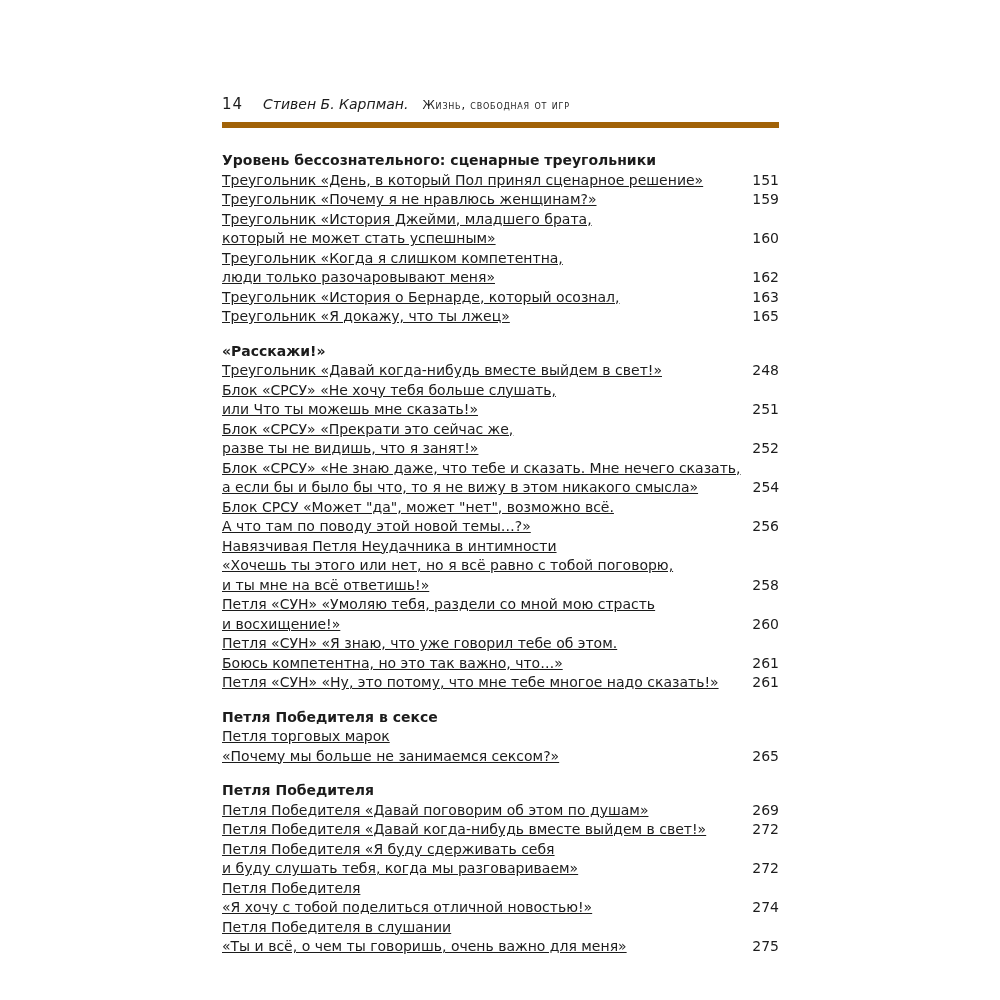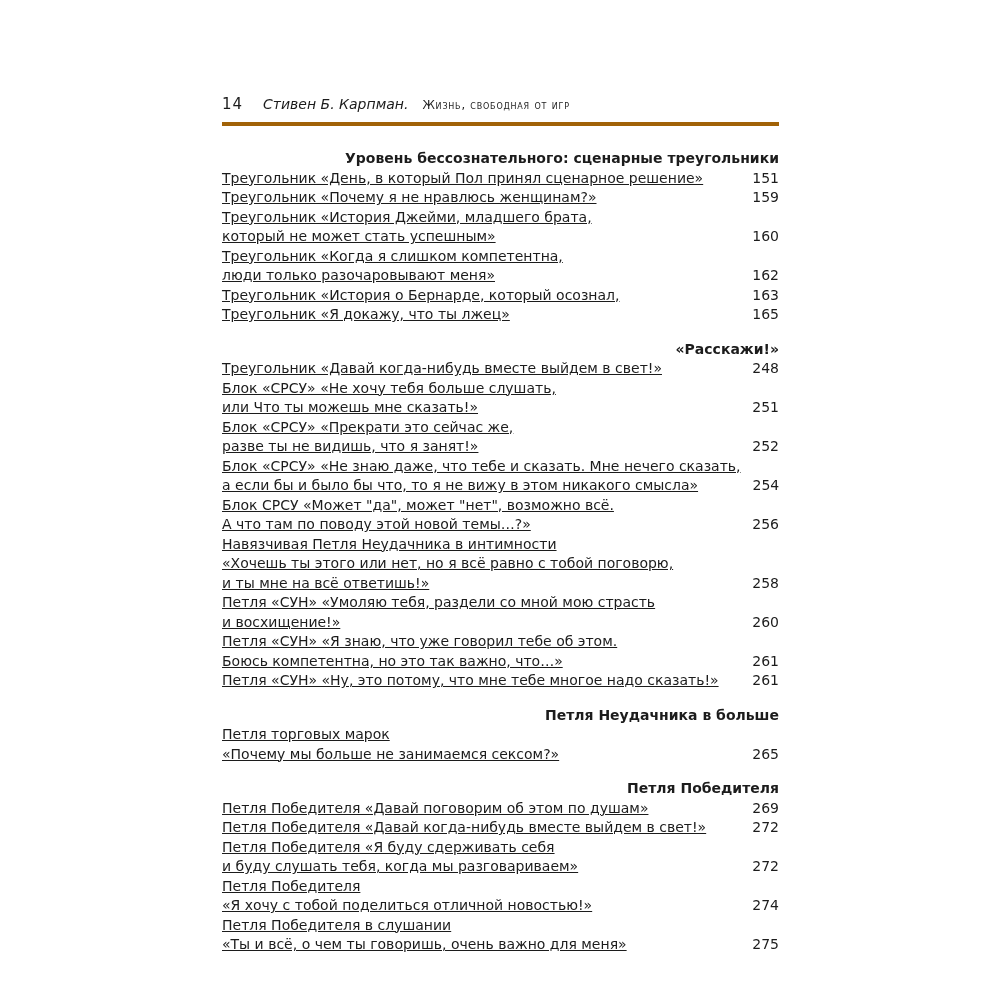--- a/index.html
+++ b/index.html
@@ -20,21 +20,21 @@
     position: absolute;
     left: 222px;
     top: 56px;
     width: 557px;
   }
   .running-header {
     display: flex;
     align-items: baseline;
     gap: 14px;
     padding-bottom: 9px;
-    border-bottom: 4px solid #a16207;
+    border-bottom: 6px solid #a16207;
     font-size: 14px;
   }
   .running-header .pagenum {
     font-size: 15px;
     letter-spacing: 1px;
   }
   .running-header .author {
     font-style: italic;
     margin-left: 6px;
     margin-top: 40px;
@@ -45,21 +45,20 @@
     font-variant: small-caps;
   }
   .toc {
     padding-top: 23px;
   }
   .toc-section .toc-heading {
     font-size: 14px;
     font-weight: bold;
     line-height: 19.5px;
     margin: 15px 0 0 0;
-    text-align: right;
   }
   .toc-section:first-child .toc-heading {
     margin-top: 0;
   }
   .toc-entry {
     display: flex;
     justify-content: space-between;
     align-items: flex-end;
   }
   .entry-lines {
@@ -210,21 +209,21 @@
   <div class="toc-entry">
     <div class="entry-lines">
                 <div class="line">Петля «СУН» «Ну, это потому, что мне тебе многое надо сказать!»</div>
               </div>
     <div class="entry-page">261</div>
   </div>
 </div>
   </section>
 
   <section class="toc-section">
-    <h2 class="toc-heading">Петля Неудачника в больше</h2>
+    <h2 class="toc-heading">Петля Победителя в сексе</h2>
     <div class="entries">
   <div class="toc-entry">
     <div class="entry-lines">
                 <div class="line">Петля торговых марок</div>
                 <div class="line">«Почему мы больше не занимаемся сексом?»</div>
               </div>
     <div class="entry-page">265</div>
   </div>
 </div>
   </section>

